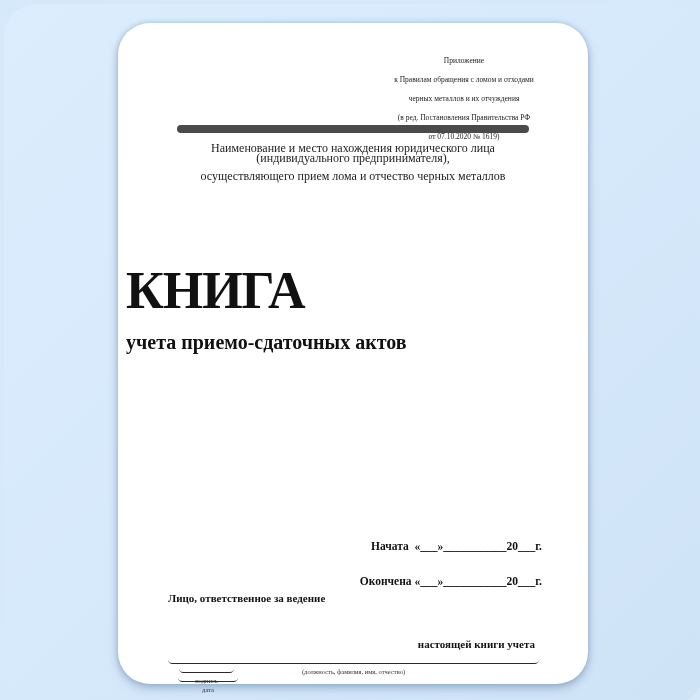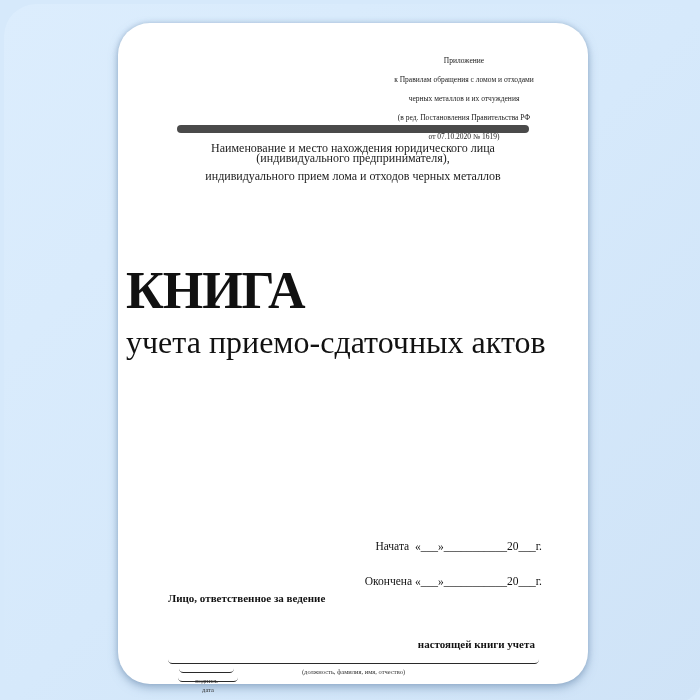--- a/index.html
+++ b/index.html
@@ -66,33 +66,33 @@
     width: 100%;
     color: #111;
   }
   .book-title {
     font-size: 52px;
     font-weight: bold;
     line-height: 54px;
     letter-spacing: -1px;
   }
   .book-subtitle {
-    font-size: 32px;
-    font-weight: normal;
+    font-size: 20px;
+    font-weight: bold;
     line-height: 32px;
   }
 
   
   .dates-block {
     position: absolute;
     top: 509px;
     right: 38px;
     text-align: right;
     font-size: 11.5px;
-    font-weight: normal;
+    font-weight: bold;
     color: #111;
   }
   .date-row {
     white-space: pre;
     line-height: 13px;
     margin-bottom: 14px;
   }
 
   
   .responsible-block {
@@ -150,21 +150,21 @@
       <div>к Правилам обращения с ломом и отходами</div>
       <div>черных металлов и их отчуждения</div>
       <div>(в ред. Постановления Правительства РФ</div>
       <div>от 07.10.2020 № 1619)</div>
     </div>
 
     <div class="org-section">
       <div class="org-rule"></div>
       <div class="org-caption">
         <div>Наименование и место нахождения юридического лица (индивидуального предпринимателя),</div>
-        <div>индивидуального прием лома и отходов черных металлов</div>
+        <div>осуществляющего прием лома и отчество черных металлов</div>
       </div>
     </div>
 
     <div class="title-block">
       <div class="book-title">КНИГА</div>
       <div class="book-subtitle">учета приемо-сдаточных актов</div>
     </div>
 
     <div class="dates-block">
       <div class="date-row">Начата  «___»___________20___г.</div>

